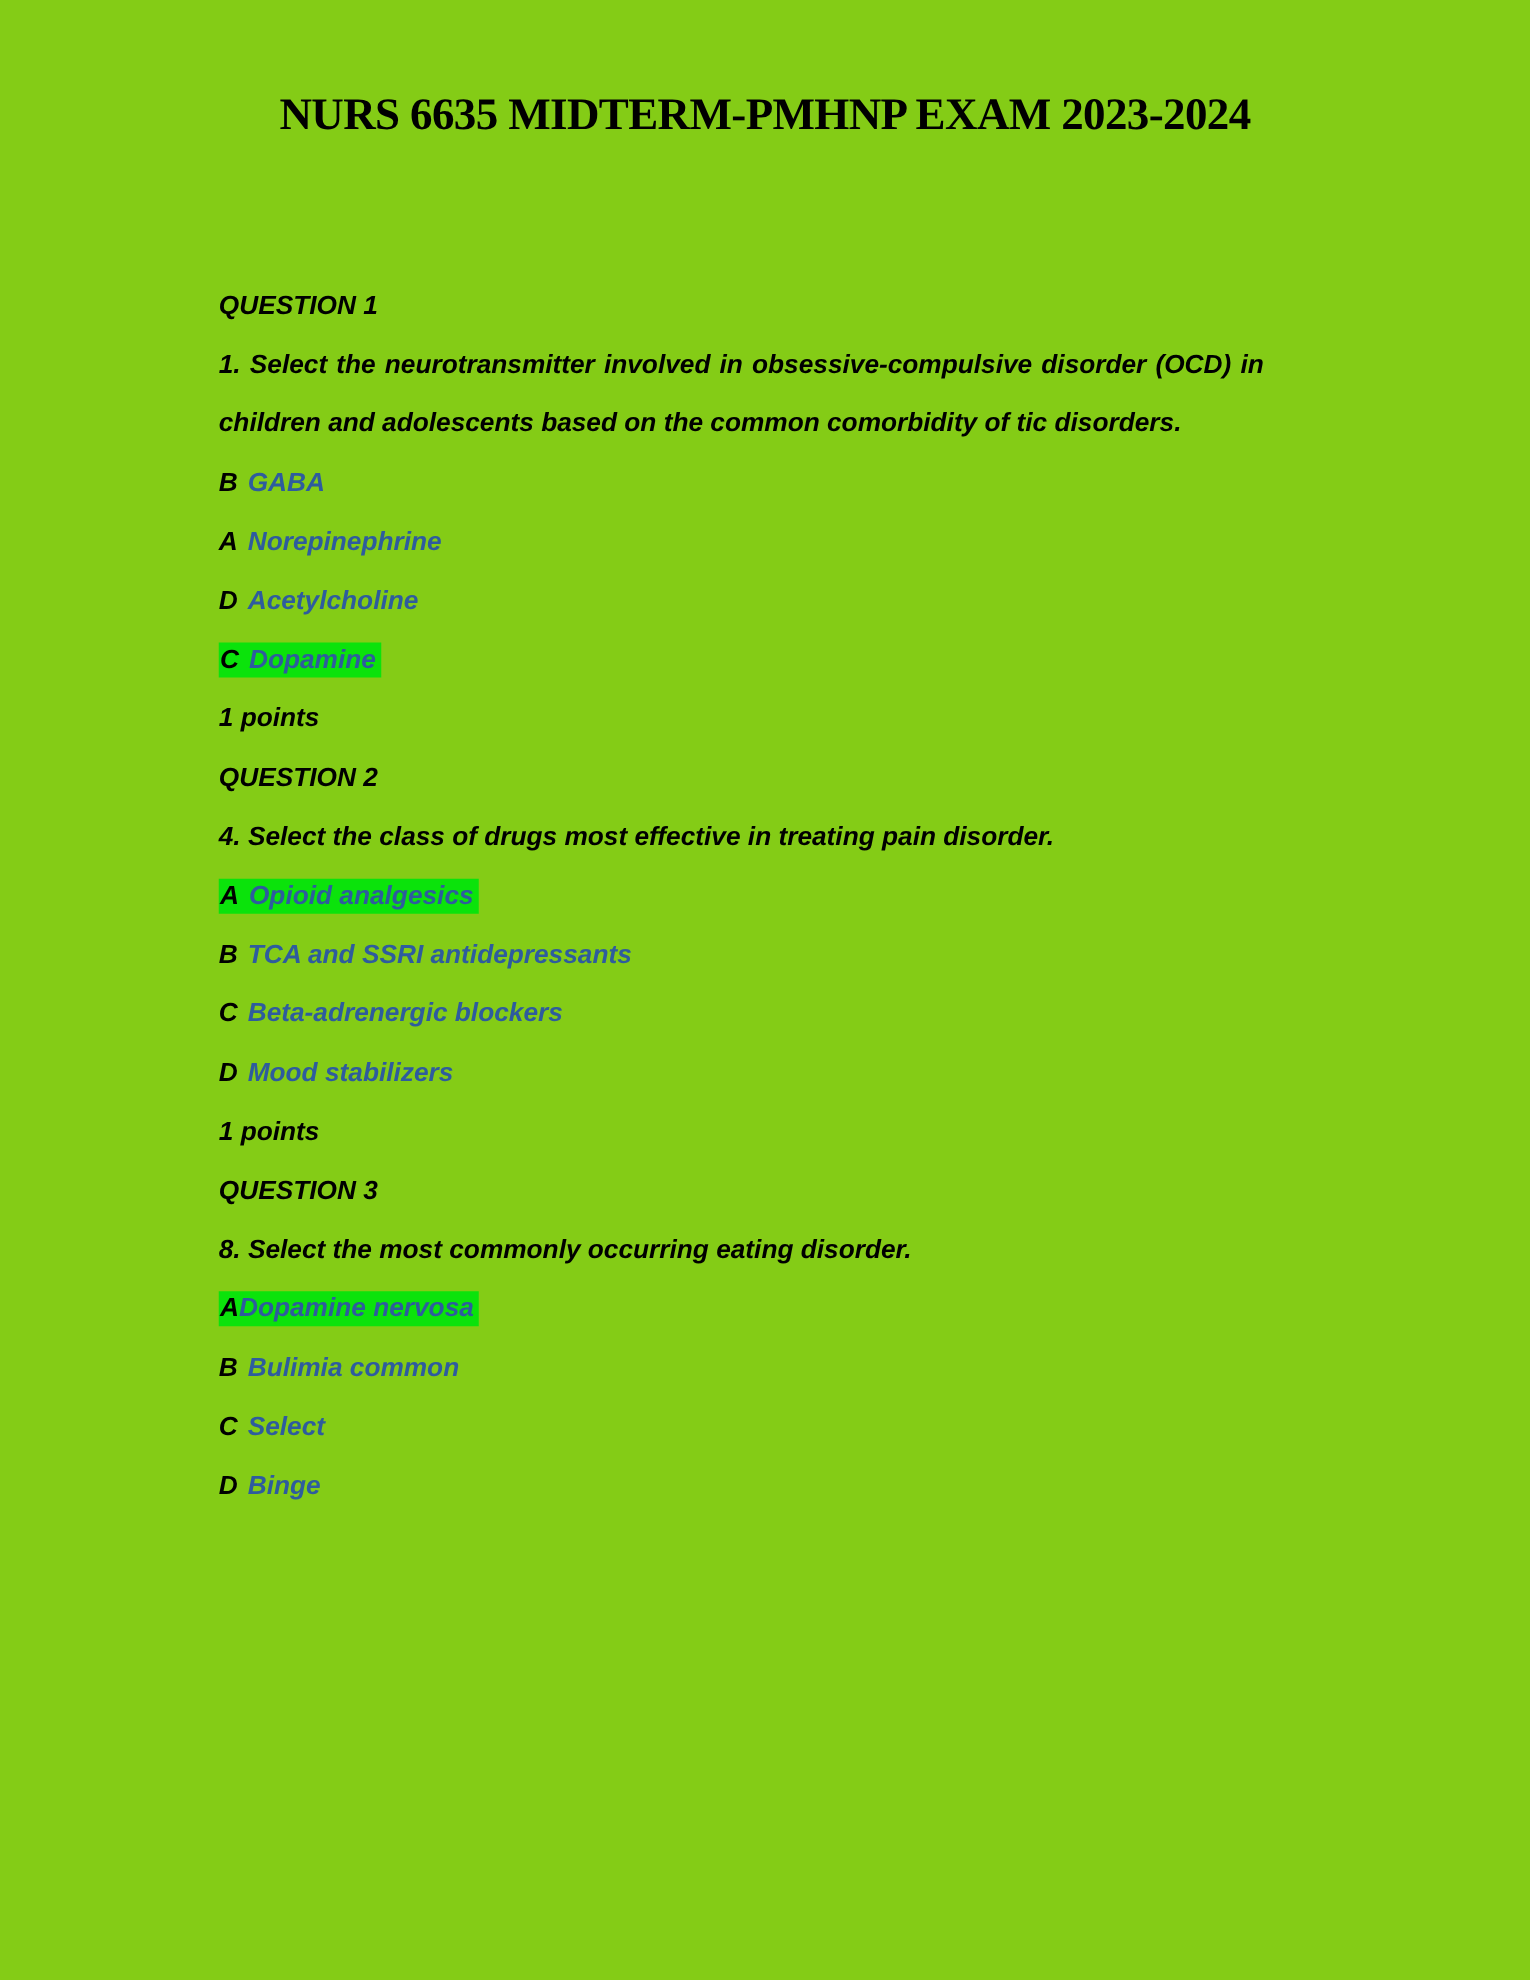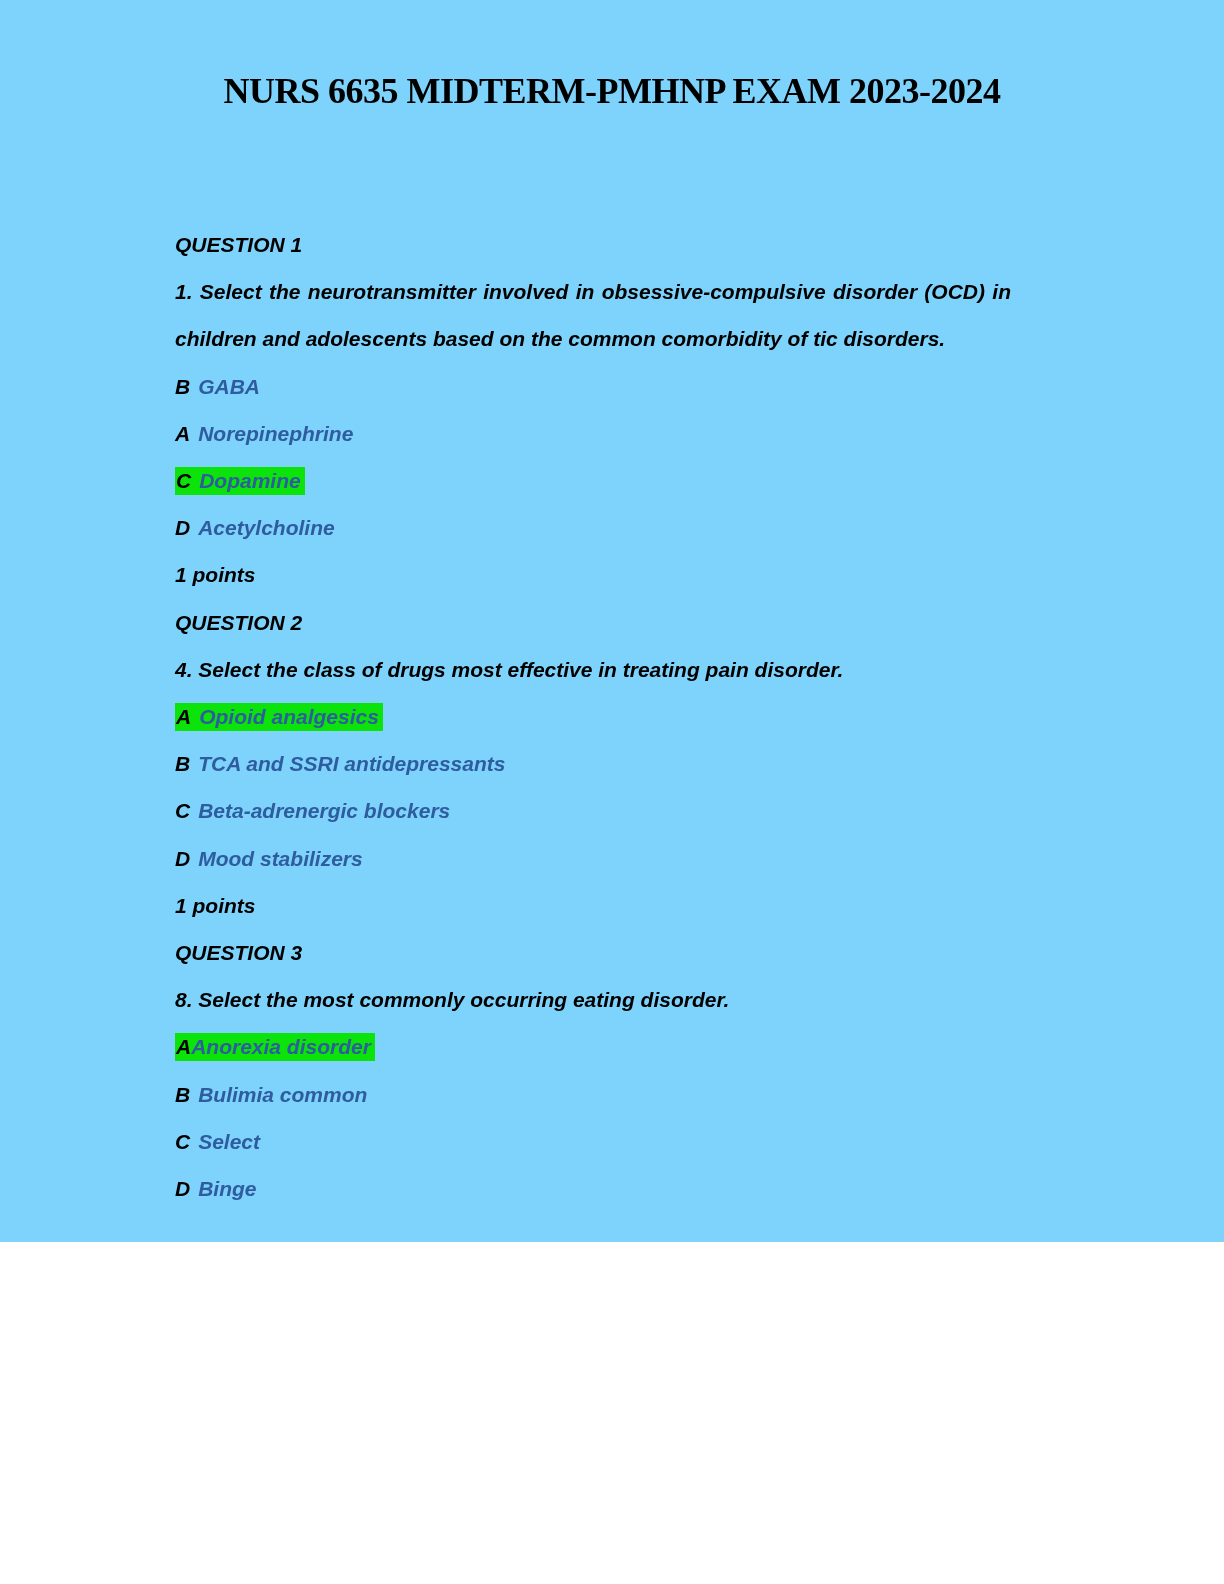--- a/index.html
+++ b/index.html
@@ -3,22 +3,22 @@
 <meta charset="utf-8">
 <style>
   html, body {
     margin: 0;
     padding: 0;
     background: #ffffff;
   }
   .page {
     position: relative;
     width: 1224px;
-    height: 1242px;
-    background: #7dd3fc;
+    height: 1584px;
+    background: #84cc16;
     overflow: hidden;
     font-family: "Liberation Sans", sans-serif;
   }
   .title {
     position: absolute;
     top: 70px;
     left: 0;
     width: 100%;
     margin: 0;
     text-align: center;
@@ -78,42 +78,42 @@
 
   <div class="content">
 
     <section class="question">
       <div class="q-header">QUESTION 1</div>
       <div class="q-prompt justify-last">1. Select the neurotransmitter involved in obsessive-compulsive disorder (OCD) in</div>
       <div class="q-prompt">children and adolescents based on the common comorbidity of tic disorders.</div>
 
       <div class="option"><span class="opt-inner"><span class="letter">B</span><span class="answer">GABA</span></span></div>
       <div class="option"><span class="opt-inner"><span class="letter">A</span><span class="answer">Norepinephrine</span></span></div>
+      <div class="option"><span class="opt-inner"><span class="letter">D</span><span class="answer">Acetylcholine</span></span></div>
       <div class="option"><span class="opt-inner highlight"><span class="letter">C</span><span class="answer">Dopamine</span></span></div>
-      <div class="option"><span class="opt-inner"><span class="letter">D</span><span class="answer">Acetylcholine</span></span></div>
 
       <div class="points">1 points</div>
     </section>
 
     <section class="question">
       <div class="q-header">QUESTION 2</div>
       <div class="q-prompt">4. Select the class of drugs most effective in treating pain disorder.</div>
 
       <div class="option"><span class="opt-inner highlight"><span class="letter">A</span><span class="answer">Opioid analgesics</span></span></div>
       <div class="option"><span class="opt-inner"><span class="letter">B</span><span class="answer">TCA and SSRI antidepressants</span></span></div>
       <div class="option"><span class="opt-inner"><span class="letter">C</span><span class="answer">Beta-adrenergic blockers</span></span></div>
       <div class="option"><span class="opt-inner"><span class="letter">D</span><span class="answer">Mood stabilizers</span></span></div>
 
       <div class="points">1 points</div>
     </section>
 
     <section class="question">
       <div class="q-header">QUESTION 3</div>
       <div class="q-prompt">8. Select the most commonly occurring eating disorder.</div>
 
-      <div class="option tight"><span class="opt-inner highlight"><span class="letter">A</span><span class="answer">Anorexia disorder</span></span></div>
+      <div class="option tight"><span class="opt-inner highlight"><span class="letter">A</span><span class="answer">Dopamine nervosa</span></span></div>
       <div class="option"><span class="opt-inner"><span class="letter">B</span><span class="answer">Bulimia common</span></span></div>
       <div class="option"><span class="opt-inner"><span class="letter">C</span><span class="answer">Select</span></span></div>
       <div class="option"><span class="opt-inner"><span class="letter">D</span><span class="answer">Binge</span></span></div>
     </section>
 
   </div>
 </div>
 
 </body></html>

